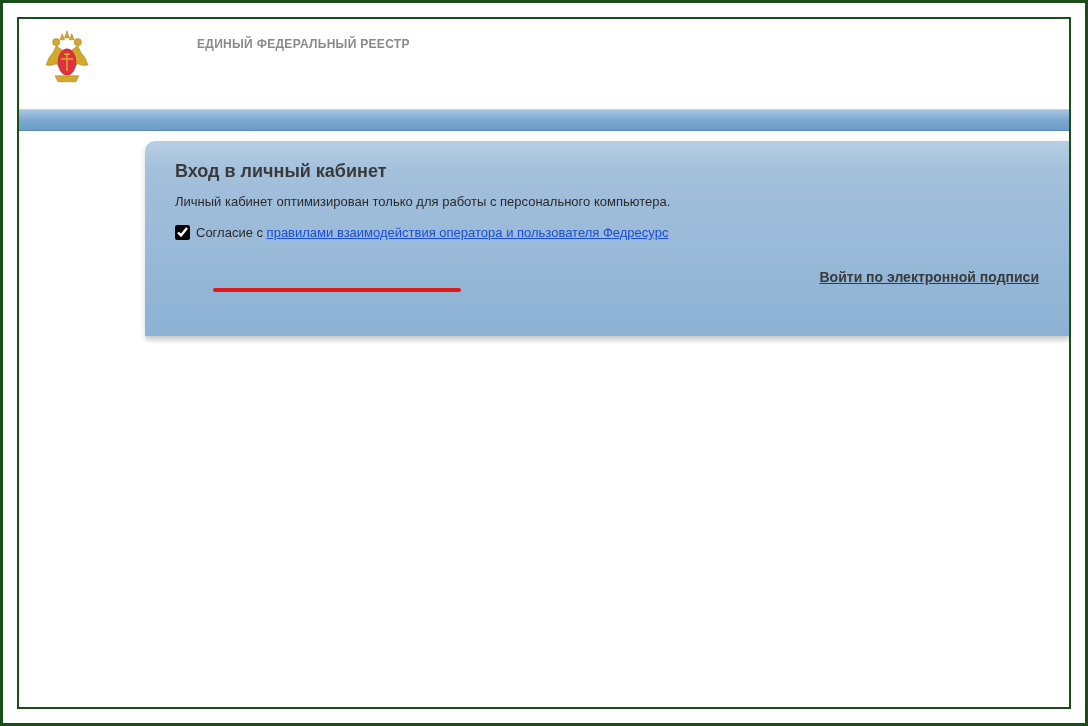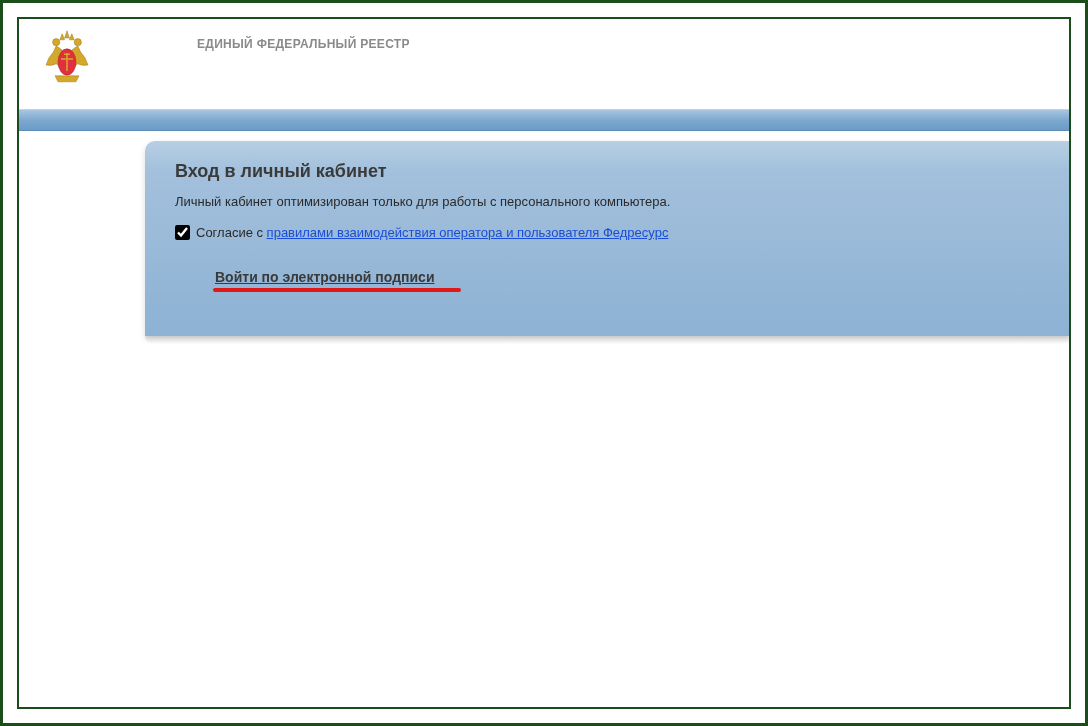--- a/index.html
+++ b/index.html
@@ -124,20 +124,21 @@
     }
     
     .consent-link {
       color: #1a4dd8;
       text-decoration: underline;
       cursor: pointer;
     }
     
     .login-options {
       padding-left: 40px;
+      text-align: right;
     }
     
     .login-option {
       display: inline-block;
       font-size: 14px;
       font-weight: bold;
       color: #3a3a3a;
       text-decoration: underline;
       cursor: pointer;
       margin-bottom: 8px;

